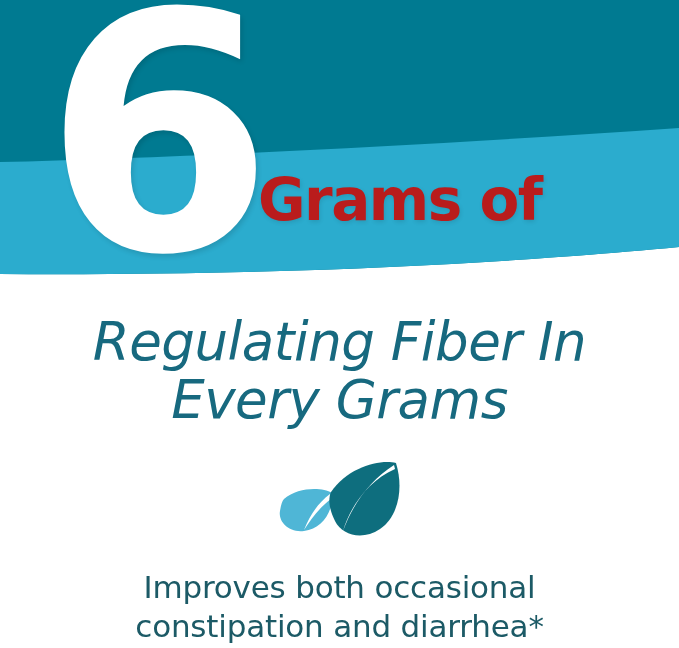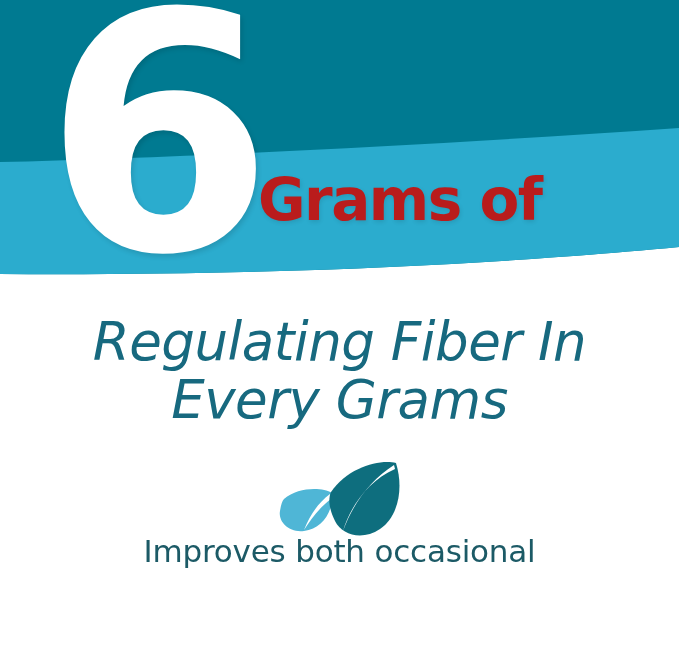--- a/index.html
+++ b/index.html
@@ -103,21 +103,21 @@
     height: 86px;
     display: flex;
     align-items: center;
     justify-content: center;
   }
 
   
   #tagline {
     position: absolute;
     left: 0;
-    top: 532px;
+    top: 568px;
     width: 679px;
     text-align: center;
     font-family: "DejaVu Sans", sans-serif;
     font-weight: 400;
     font-size: 31px;
     line-height: 39px;
     color: #1C5A66;
     letter-spacing: -0.2px;
   }
   #tagline .tg-line {
@@ -156,15 +156,16 @@
       <path d="M14,40 C28,28 52,28 62,34 C64,52 52,70 34,72 C18,74 8,62 10,52 C11,46 12,42 14,40 Z" fill="#4FB6D6"></path>
       <path d="M60,35 C48,44 40,56 34,71 C41,60 50,48 61,40 Z" fill="#FFFFFF"></path>
 
       <path d="M61,33 C78,8 110,0 126,4 C134,30 128,58 110,70 C92,82 72,76 65,62 C59,50 58,40 61,33 Z" fill="#0E6E7E"></path>
       <path d="M124,6 C102,20 84,42 73,72 C80,48 98,22 125,10 Z" fill="#FFFFFF"></path>
     </svg>
   </div>
 
   <div id="tagline">
     <span class="tg-line">Improves both occasional</span>
+    <span class="tg-line">constipation and diarrhea*</span>
   </div>
 
 </div>
 
 </body></html>

